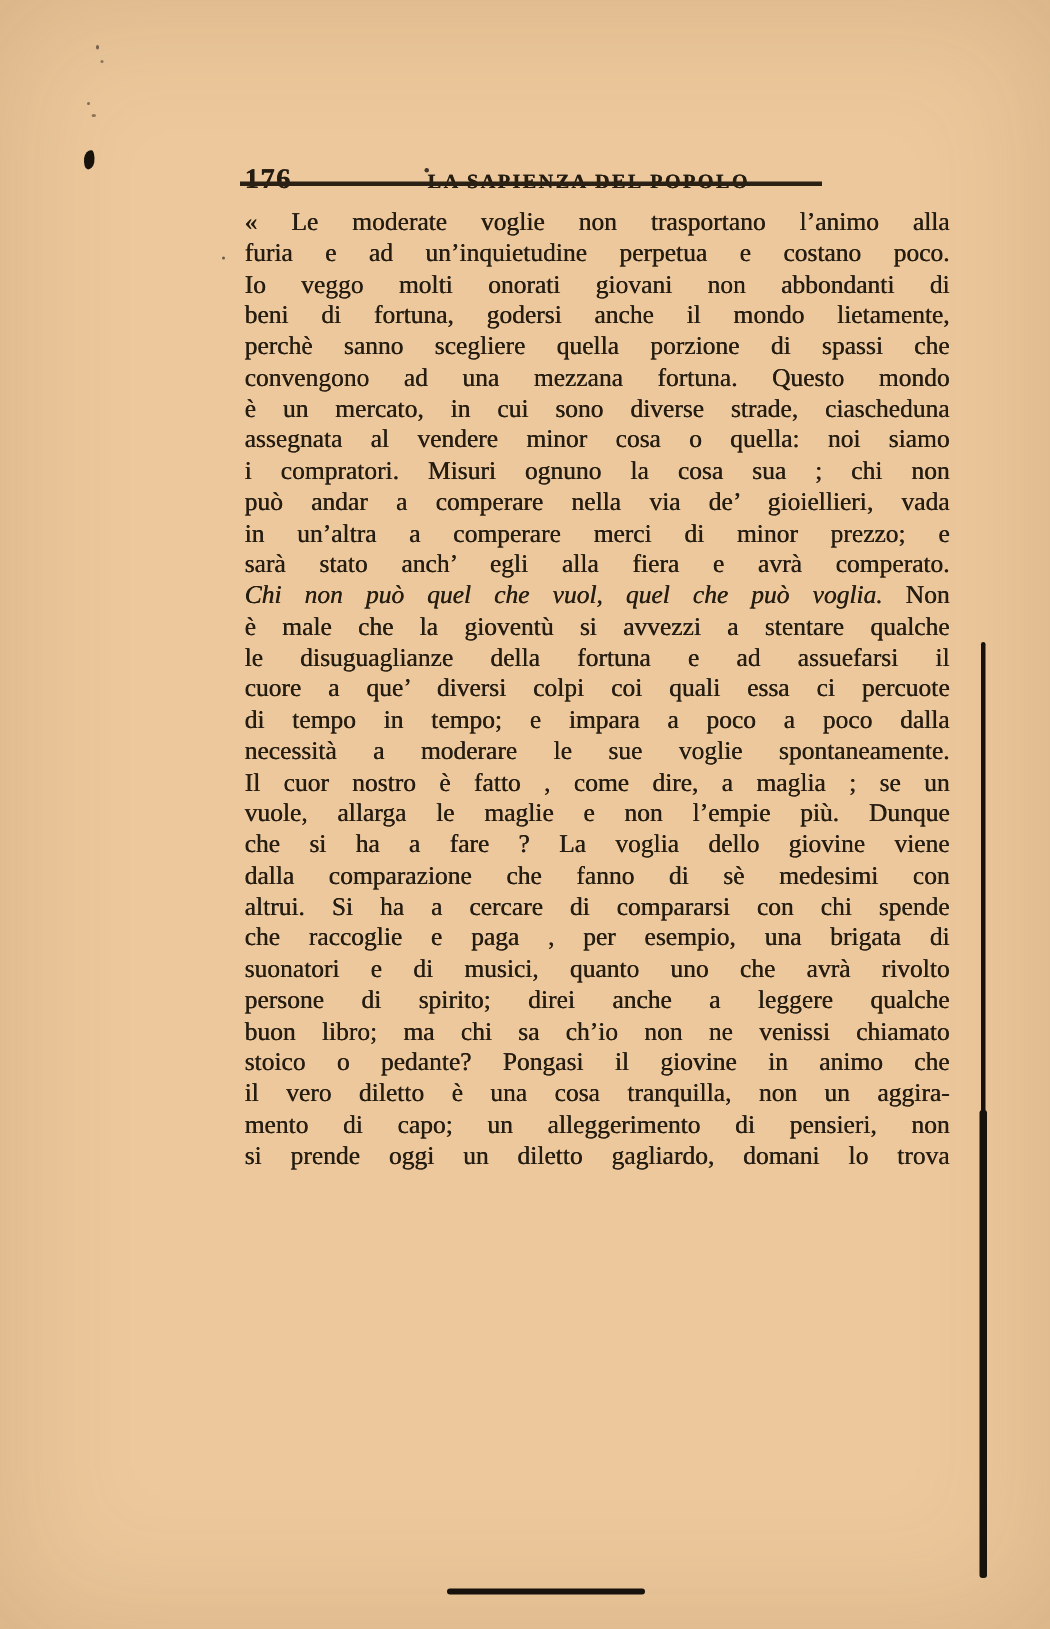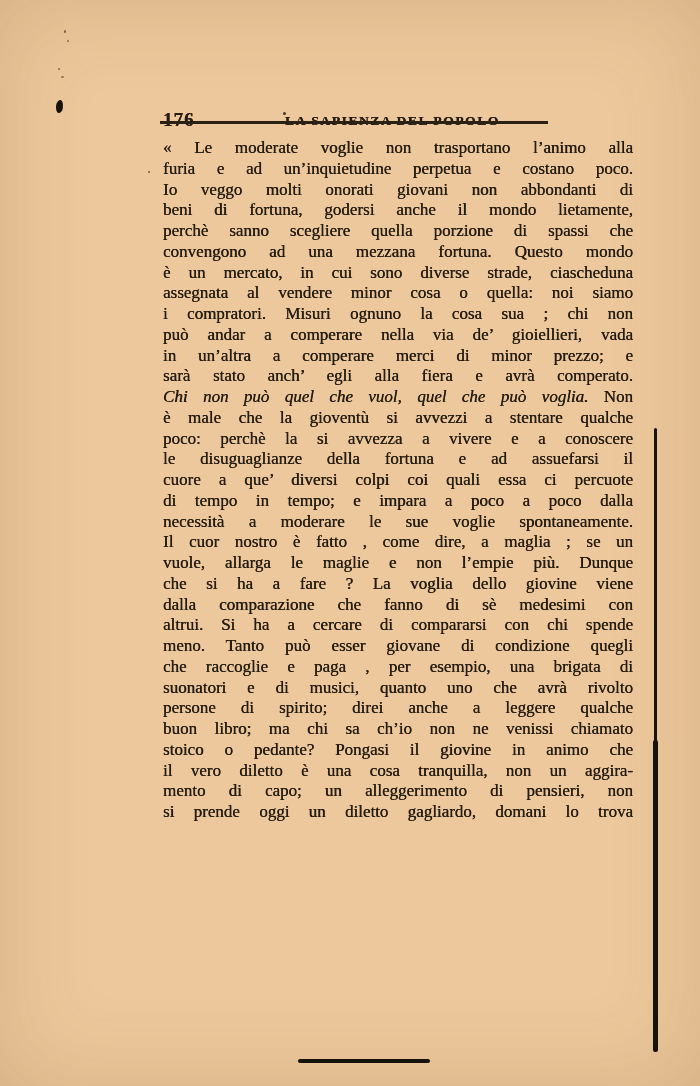--- a/index.html
+++ b/index.html
@@ -108,31 +108,29 @@
       <div class="line"><span class="seg">perchè sanno scegliere quella porzione di spassi che</span></div>
       <div class="line"><span class="seg">convengono ad una mezzana fortuna. Questo mondo</span></div>
       <div class="line"><span class="seg">è un mercato, in cui sono diverse strade, ciascheduna</span></div>
       <div class="line"><span class="seg">assegnata al vendere minor cosa o quella: noi siamo</span></div>
       <div class="line"><span class="seg">i compratori. Misuri ognuno la cosa sua ; chi non</span></div>
       <div class="line"><span class="seg">può andar a comperare nella via de’ gioiellieri, vada</span></div>
       <div class="line"><span class="seg">in un’altra a comperare merci di minor prezzo; e</span></div>
       <div class="line"><span class="seg">sarà stato anch’ egli alla fiera e avrà comperato.</span></div>
       <div class="line"><span class="seg italic">Chi non può quel che vuol, quel che può voglia.</span><span class="seg"> Non</span></div>
       <div class="line"><span class="seg">è male che la gioventù si avvezzi a stentare qualche</span></div>
-      <div class="line"><span class="seg">poco: perchè la si avvezza a vivere e a conoscere</span></div>
       <div class="line"><span class="seg">le disuguaglianze della fortuna e ad assuefarsi il</span></div>
       <div class="line"><span class="seg">cuore a que’ diversi colpi coi quali essa ci percuote</span></div>
       <div class="line"><span class="seg">di tempo in tempo; e impara a poco a poco dalla</span></div>
       <div class="line"><span class="seg">necessità a moderare le sue voglie spontaneamente.</span></div>
       <div class="line"><span class="seg">Il cuor nostro è fatto , come dire, a maglia ; se un</span></div>
       <div class="line"><span class="seg">vuole, allarga le maglie e non l’empie più. Dunque</span></div>
       <div class="line"><span class="seg">che si ha a fare ? La voglia dello giovine viene</span></div>
       <div class="line"><span class="seg">dalla comparazione che fanno di sè medesimi con</span></div>
       <div class="line"><span class="seg">altrui. Si ha a cercare di compararsi con chi spende</span></div>
-      <div class="line"><span class="seg">meno. Tanto può esser giovane di condizione quegli</span></div>
       <div class="line"><span class="seg">che raccoglie e paga , per esempio, una brigata di</span></div>
       <div class="line"><span class="seg">suonatori e di musici, quanto uno che avrà rivolto</span></div>
       <div class="line"><span class="seg">persone di spirito; direi anche a leggere qualche</span></div>
       <div class="line"><span class="seg">buon libro; ma chi sa ch’io non ne venissi chiamato</span></div>
       <div class="line"><span class="seg">stoico o pedante? Pongasi il giovine in animo che</span></div>
       <div class="line"><span class="seg">il vero diletto è una cosa tranquilla, non un aggira-</span></div>
       <div class="line"><span class="seg">mento di capo; un alleggerimento di pensieri, non</span></div>
       <div class="line"><span class="seg">si prende oggi un diletto gagliardo, domani lo trova</span></div>
     </div>
 

